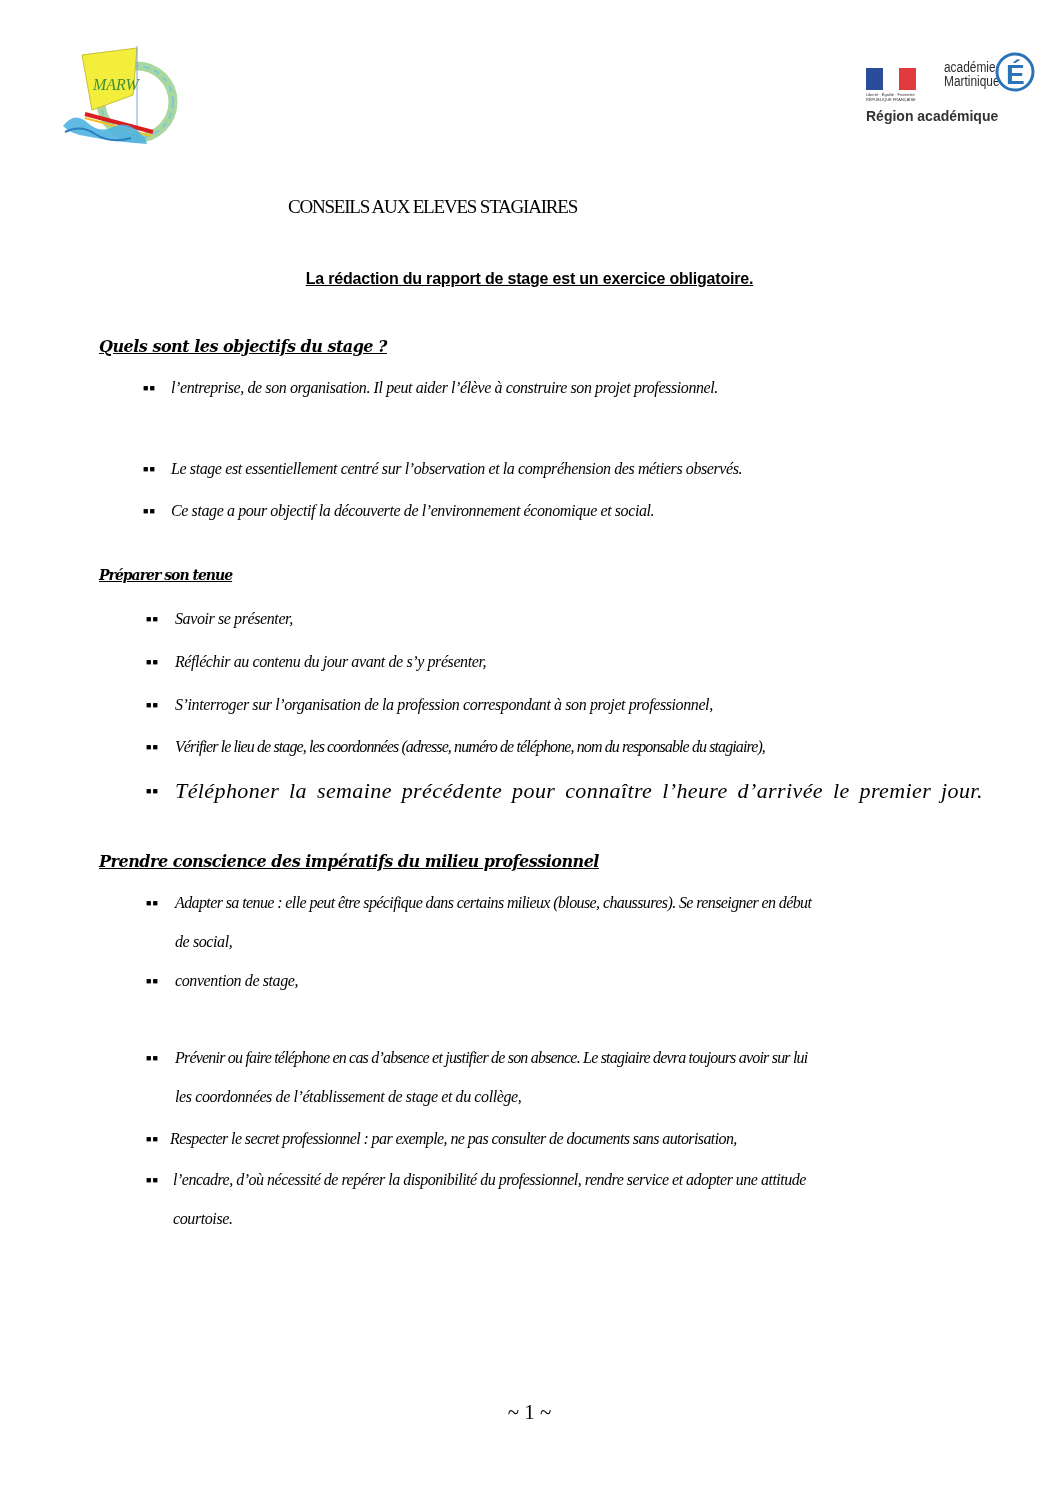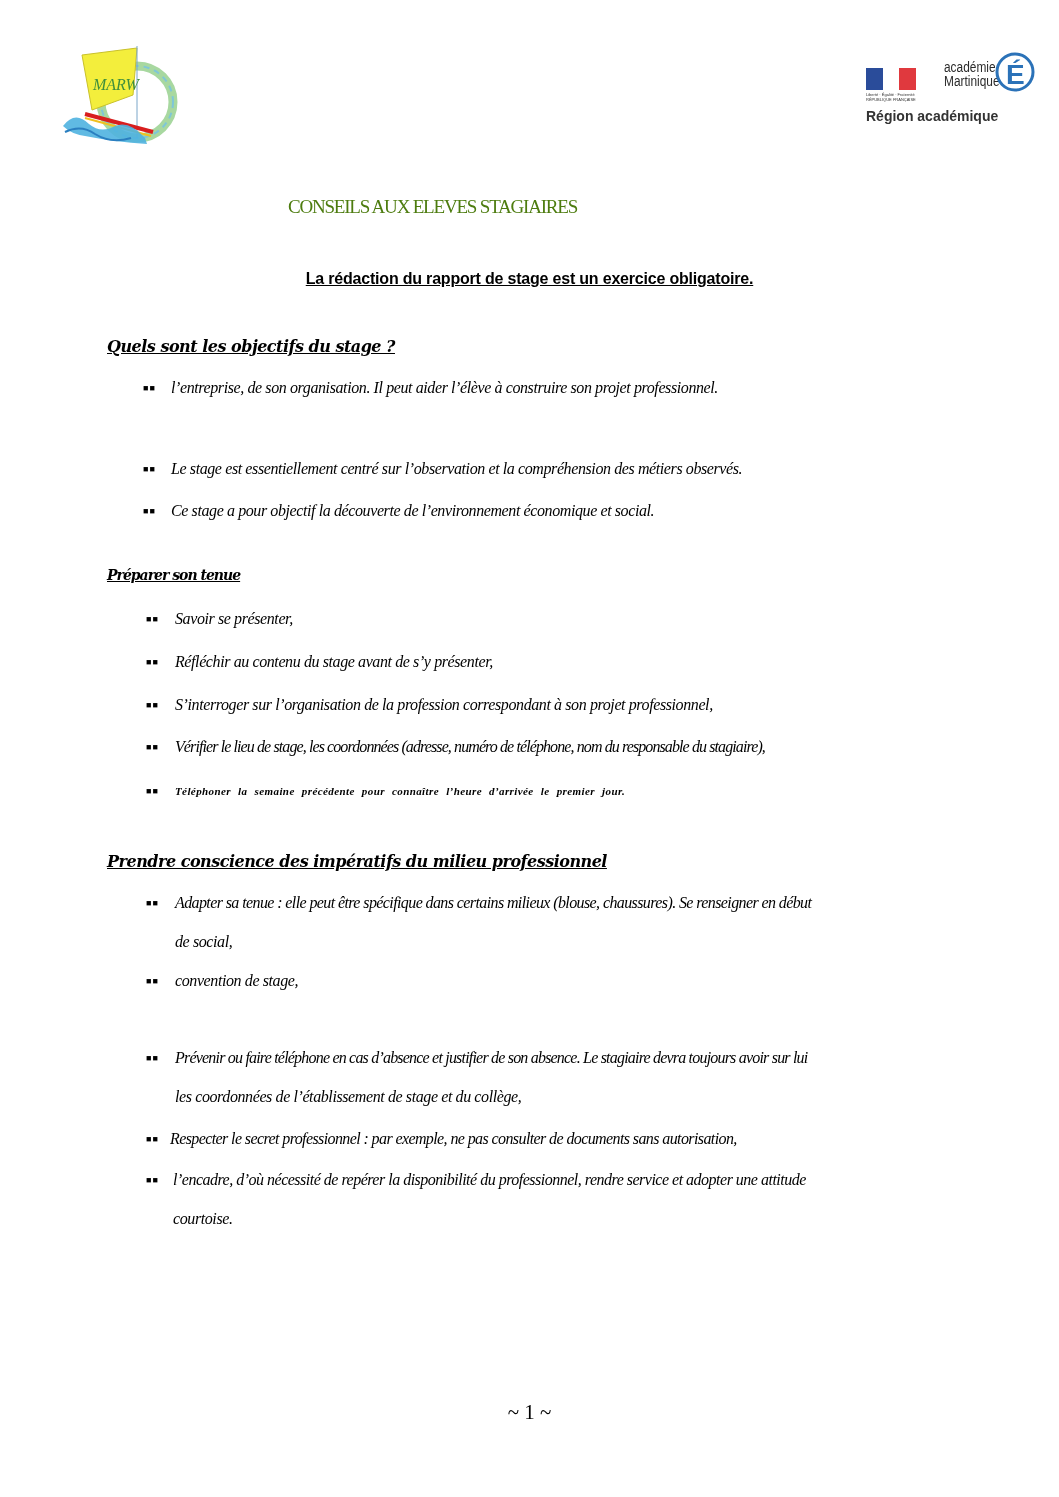--- a/index.html
+++ b/index.html
@@ -13,36 +13,36 @@
   .flag .b { position:absolute; left:0; top:0; width:17px; height:22px; background:#2a4c9a; }
   .flag .w { position:absolute; left:17px; top:0; width:16px; height:22px; background:#fff; }
   .flag .r { position:absolute; left:33px; top:0; width:17px; height:22px; background:#e0393e; }
   .flag-caption { position:absolute; left:2px; top:50px; font-family:"Liberation Sans",sans-serif; font-size:4px; color:#333; line-height:5px; width:52px; }
   .acad-word { position:absolute; left:80px; top:18px; font-family:"Liberation Sans Narrow","Liberation Sans",sans-serif; font-size:14px; line-height:14px; color:#2b2b2b; transform: scaleX(0.85); transform-origin:left top; }
   .acad-e { position:absolute; left:127px; top:0px; width:44px; height:52px; }
   .region { position:absolute; left:2px; top:66px; font-family:"Liberation Sans",sans-serif; font-size:14px; font-weight:bold; color:#333; }
 
   
   .doc-title { position:absolute; left:0; width:865px; top:196px; text-align:center;
-               font-family:"Liberation Serif",serif; font-size:19px; color:#4d7c0f;
+               font-family:"Liberation Serif",serif; font-size:19px; color:#000000;
                letter-spacing:-1.2px; }
   .subtitle { position:absolute; left:0; width:1059px; top:270px; text-align:center;
               font-family:"Liberation Sans",sans-serif; font-weight:bold; font-size:16px;
               text-decoration:underline; letter-spacing:-0.2px; }
 
-  .section-heading { position:absolute; left:107px; font-family:"DejaVu Serif",serif;
+  .section-heading { position:absolute; left:99px; font-family:"DejaVu Serif",serif;
                      font-style:italic; font-weight:bold; text-decoration:underline; font-size:16px;
                      letter-spacing:-0.5px; }
   .section-heading.small { font-size:14px; letter-spacing:-1px; }
 
   .item { position:absolute; font-family:"Liberation Serif",serif; font-style:italic;
           font-size:16px; line-height:38.5px; letter-spacing:-0.4px; }
   .item .bullet { position:absolute; left:0; top:0; font-size:9px; font-style:normal; letter-spacing:1px; }
   .item .text { display:block; }
-  .item.bold .text { font-weight:bold; font-size:11px; letter-spacing:0.4px; word-spacing:4px; }
+  .item.bold .text { font-weight:normal; font-size:22px; letter-spacing:0.4px; word-spacing:4px; }
 
   .page-number { position:absolute; left:0; width:1059px; top:1400px; text-align:center;
                  font-family:"Liberation Serif",serif; font-size:21px; }
 </style>
 </head>
 <body>
 
 <div class="logo-left">
   <svg width="125" height="115" viewBox="0 0 125 115">
     <circle cx="82" cy="62" r="36" fill="none" stroke="#a8d8a0" stroke-width="9"></circle>
@@ -94,21 +94,21 @@
 </div>
 
 <div class="section-heading small" style="top:567px;">Préparer son tenue</div>
 
 <div class="item" style="left:146px; top:600px;">
   <span class="bullet">■■</span>
   <span class="text" style="padding-left:29px;">Savoir se présenter,</span>
 </div>
 <div class="item" style="left:146px; top:643px;">
   <span class="bullet">■■</span>
-  <span class="text" style="padding-left:29px;">Réfléchir au contenu du stage avant de s’y présenter,</span>
+  <span class="text" style="padding-left:29px;">Réfléchir au contenu du jour avant de s’y présenter,</span>
 </div>
 <div class="item" style="left:146px; top:686px;">
   <span class="bullet">■■</span>
   <span class="text" style="padding-left:29px;">S’interroger sur l’organisation de la profession correspondant à son projet professionnel,</span>
 </div>
 <div class="item" style="left:146px; top:728px;">
   <span class="bullet">■■</span>
   <span class="text" style="padding-left:29px; letter-spacing:-0.9px;">Vérifier le lieu de stage, les coordonnées (adresse, numéro de téléphone, nom du responsable du stagiaire),</span>
 </div>
 <div class="item bold" style="left:146px; top:772px;">

